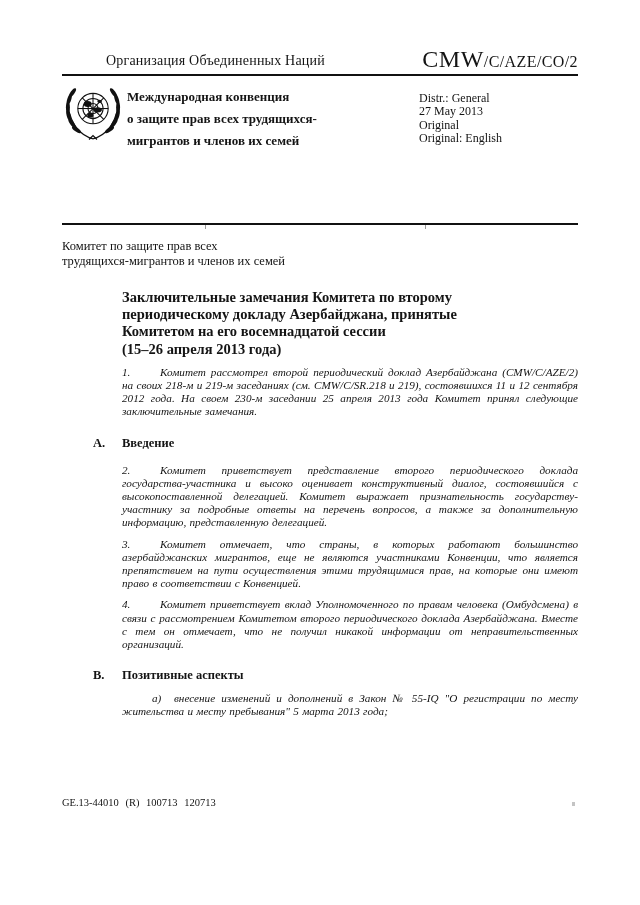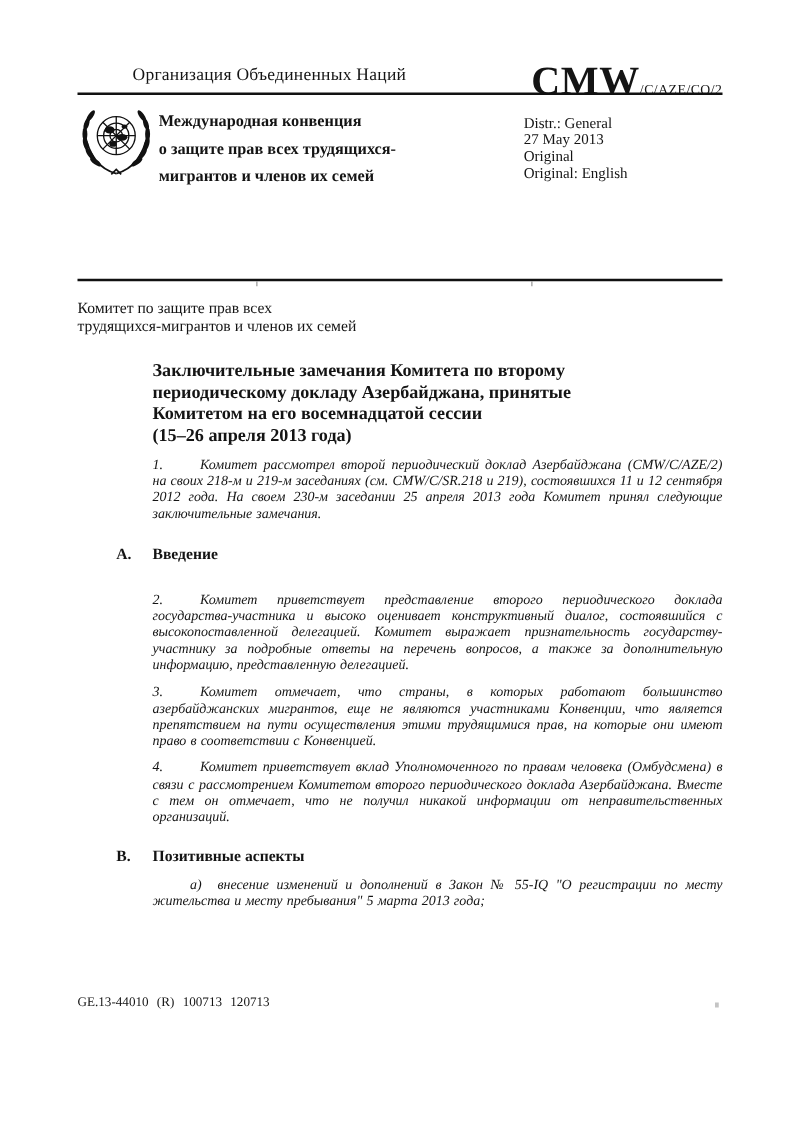--- a/index.html
+++ b/index.html
@@ -7,22 +7,22 @@
   body {
     width:640px; height:905px; position:relative; overflow:hidden;
     font-family:"Liberation Serif","DejaVu Serif",serif;
     color:#141414;
   }
   .abs { position:absolute; }
 
   
   .org-name { left:62px; top:53px; font-size:14px; letter-spacing:.2px;margin-left:44px; }
   .doc-symbol { right:62px; top:46px; text-align:right; white-space:nowrap; }
-  .doc-symbol .big { font-size:32px; letter-spacing:.5px;font-weight:bold; }
-  .doc-symbol .small { font-size:11px; letter-spacing:.4px; }
+  .doc-symbol .big { font-size:24px; letter-spacing:.5px; }
+  .doc-symbol .small { font-size:16px; letter-spacing:.4px; }
   .rule-1 { left:62px; top:74px; width:516px; height:2px; background:#111; }
 
   
   .emblem { left:60px; top:82px; width:66px; height:61px; }
   .mast-title {
     left:127px; top:86px; width:290px;
     font-size:13px; font-weight:bold; line-height:22px; white-space:pre-line;
   }
   .distr-block { left:419px; top:92px; font-size:12px; line-height:13.3px; }
 
@@ -45,21 +45,21 @@
   p.body {
     font-size:11.2px; line-height:13.2px; text-align:justify;
     margin-top:8px; word-spacing:.5px;font-style:italic;
   }
   .pnum { display:inline-block; width:38px; }
   .section-head {
     display:flex; margin:16px 0 1px -29px;
     font-size:12.5px; font-weight:bold; line-height:17px;
   }
   .section-letter { width:29px; }
-  p.after-head { margin-top:22px; }
+  p.after-head { margin-top:12px; }
   p.item { text-indent:30px; margin-top:8px; }
   .imark { display:inline-block; width:22px; text-indent:0; }
 
   
   .footer { left:62px; top:797px; font-size:10.5px; word-spacing:4px; }
   .page-mark-dot { left:572px; top:802px; width:3px; height:4px; background:#c4c4c4; }
 </style>
 </head>
 <body>
 

